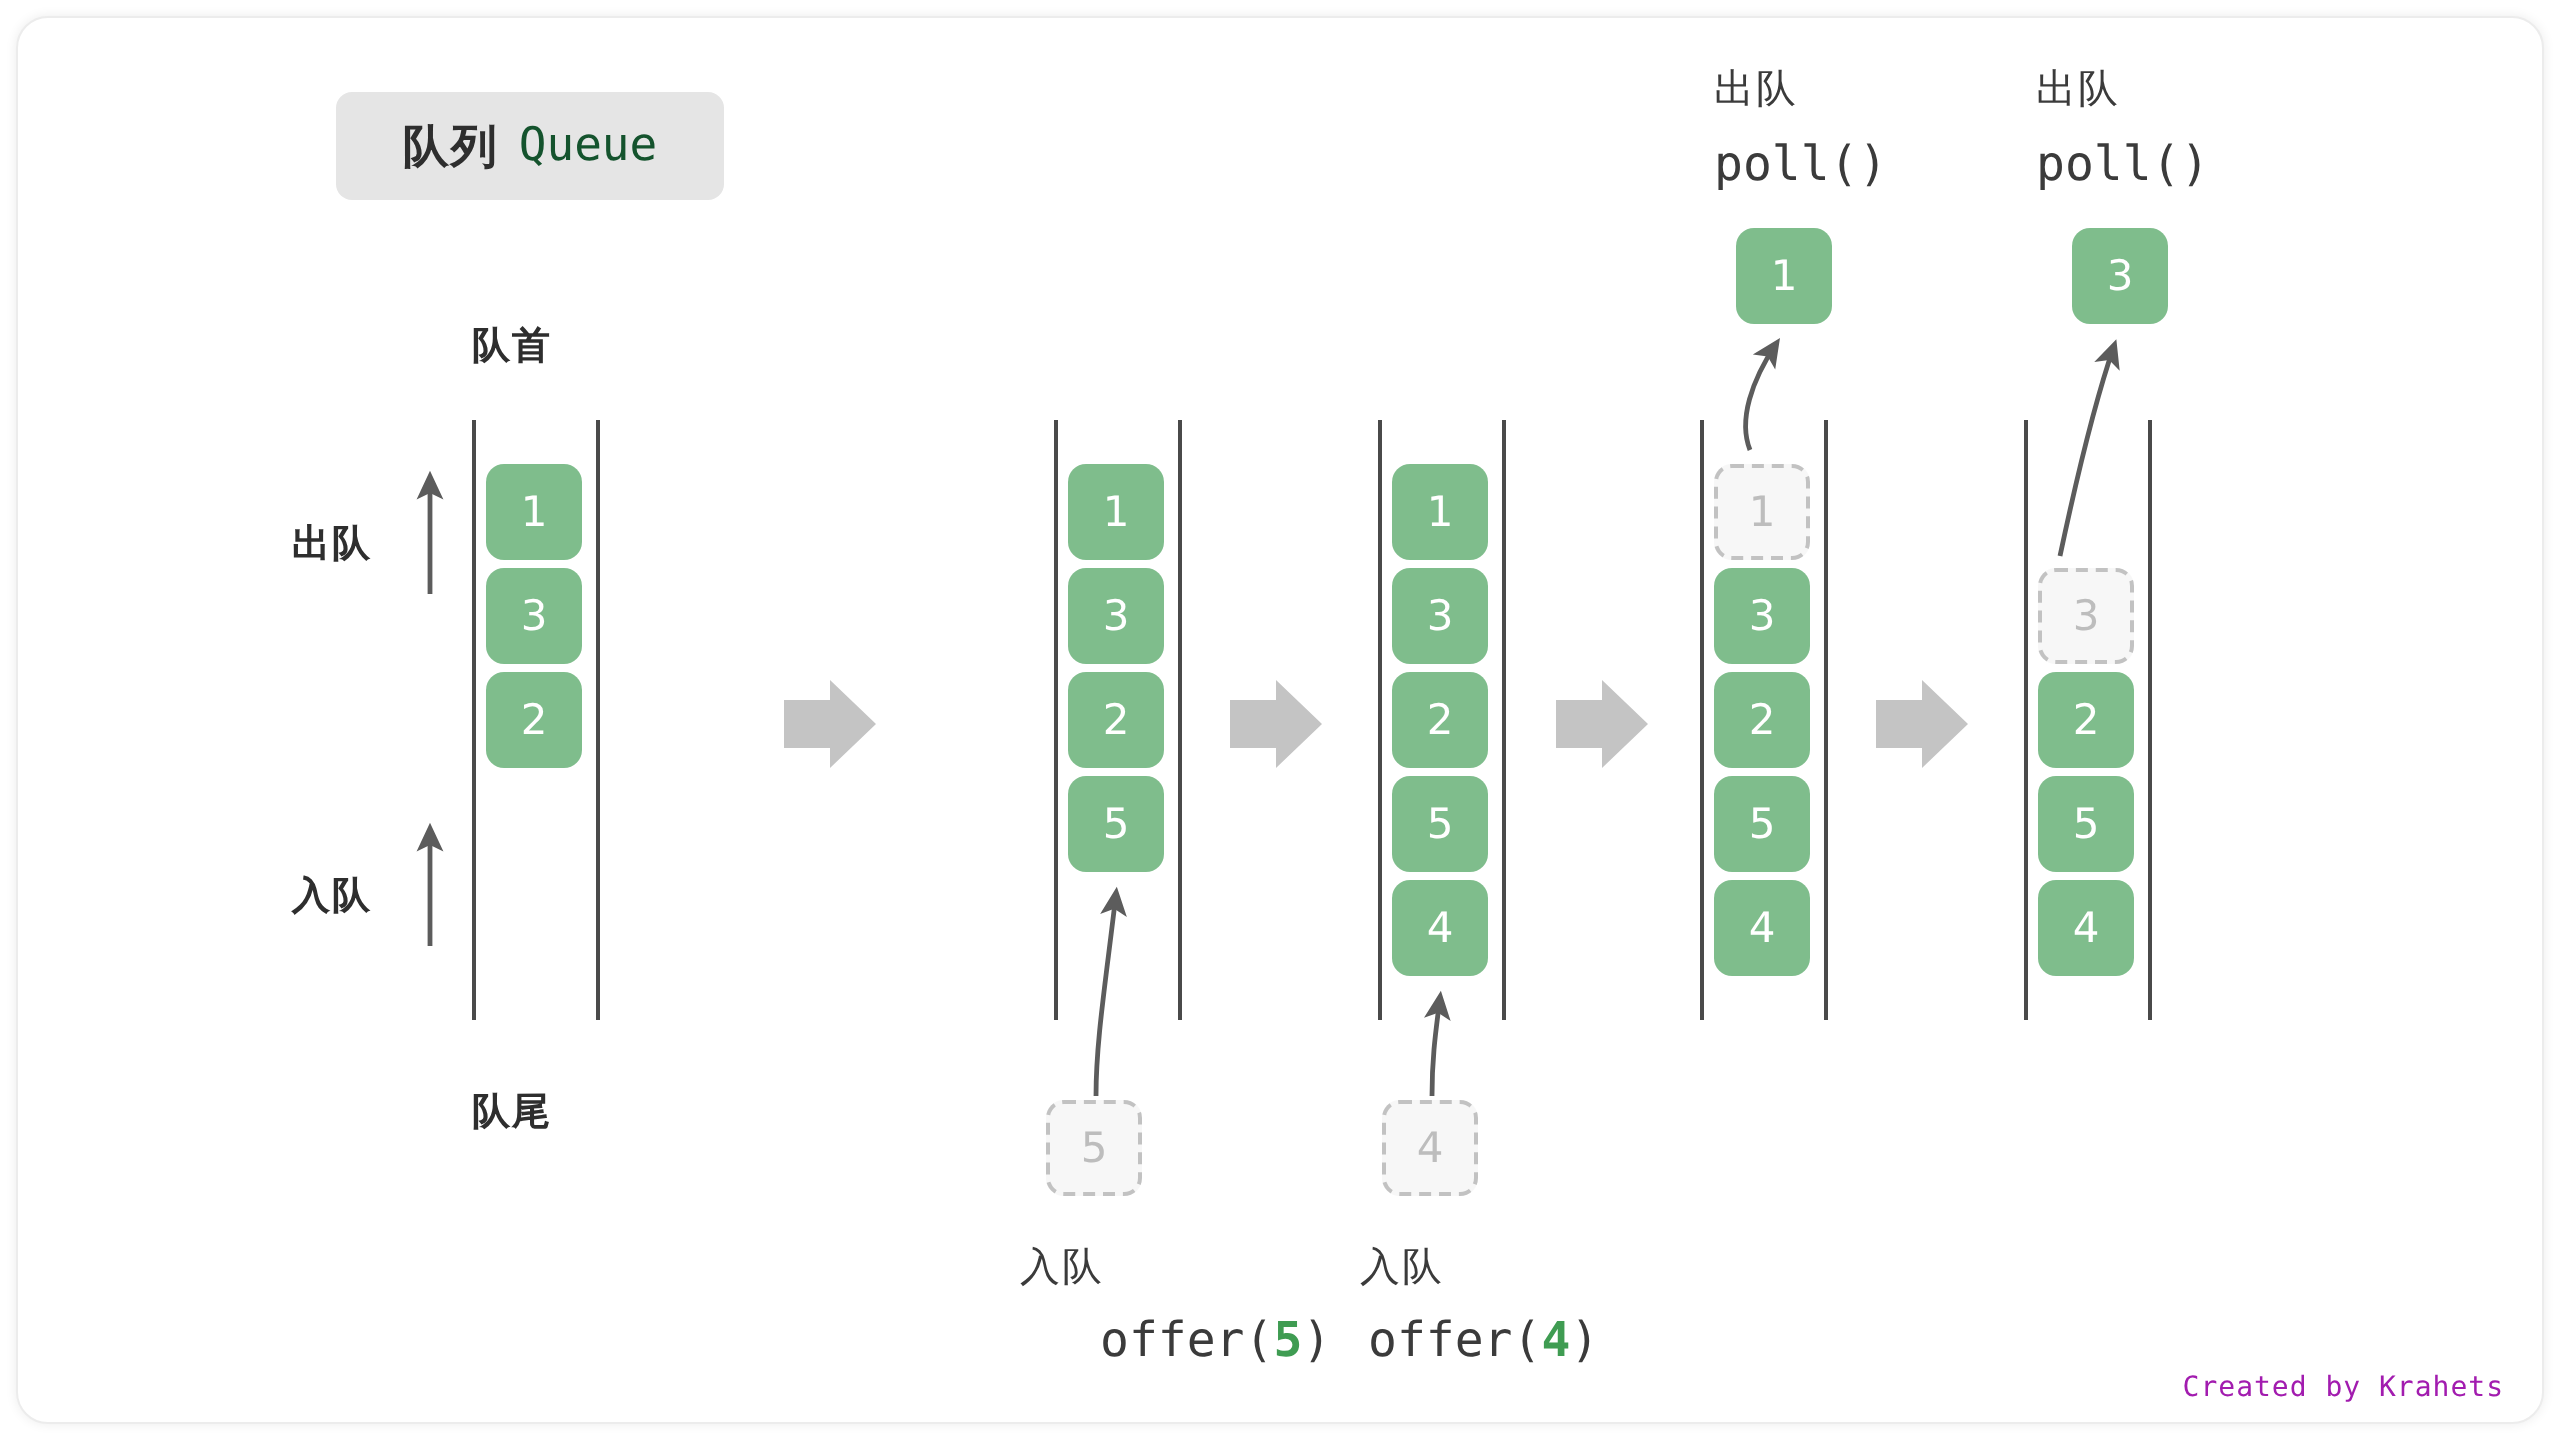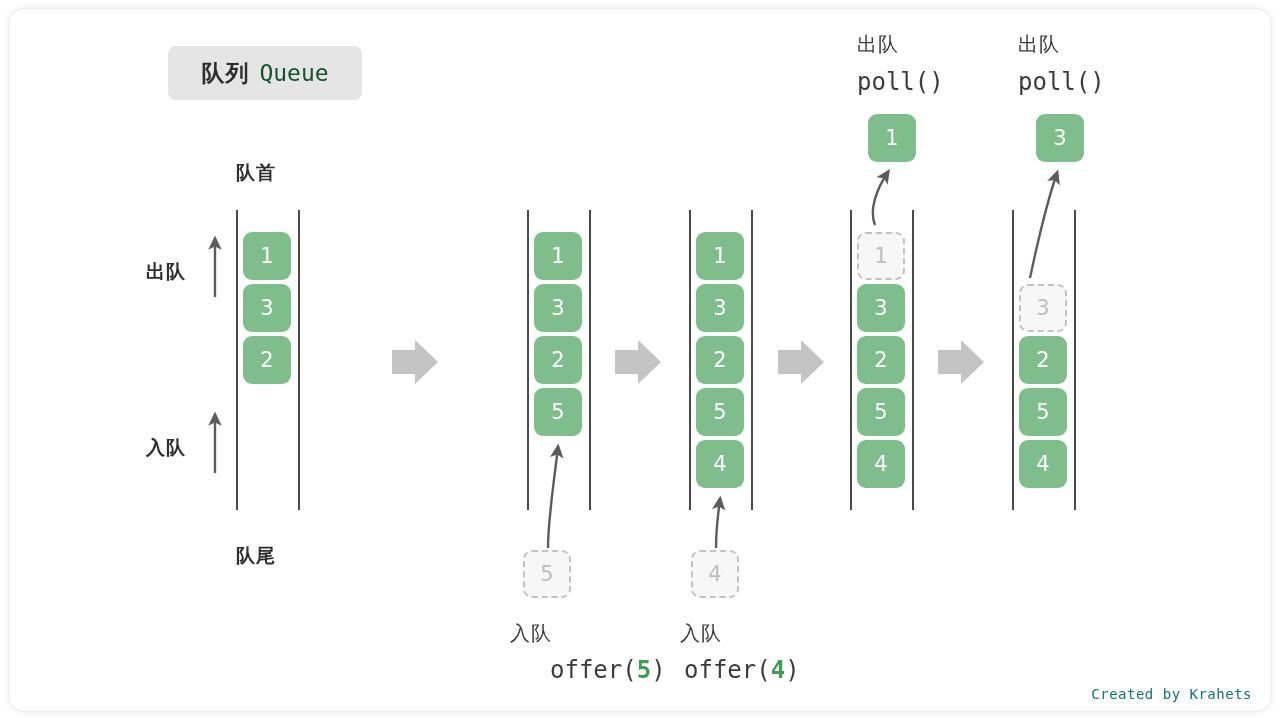--- a/index.html
+++ b/index.html
@@ -130,21 +130,21 @@
     height: 720px;
     pointer-events: none;
   }
 
   .watermark {
     position: absolute;
     right: 28px;
     bottom: 18px;
     font-family: "DejaVu Sans Mono", "Liberation Mono", monospace;
     font-size: 14px;
-    color: #0f766e;
+    color: #a21caf;
     letter-spacing: 0.5px;
   }
 </style>
 </head>
 <body>
 
 <div id="canvas">
   <div class="card"></div>
 
   <div class="title-badge">

